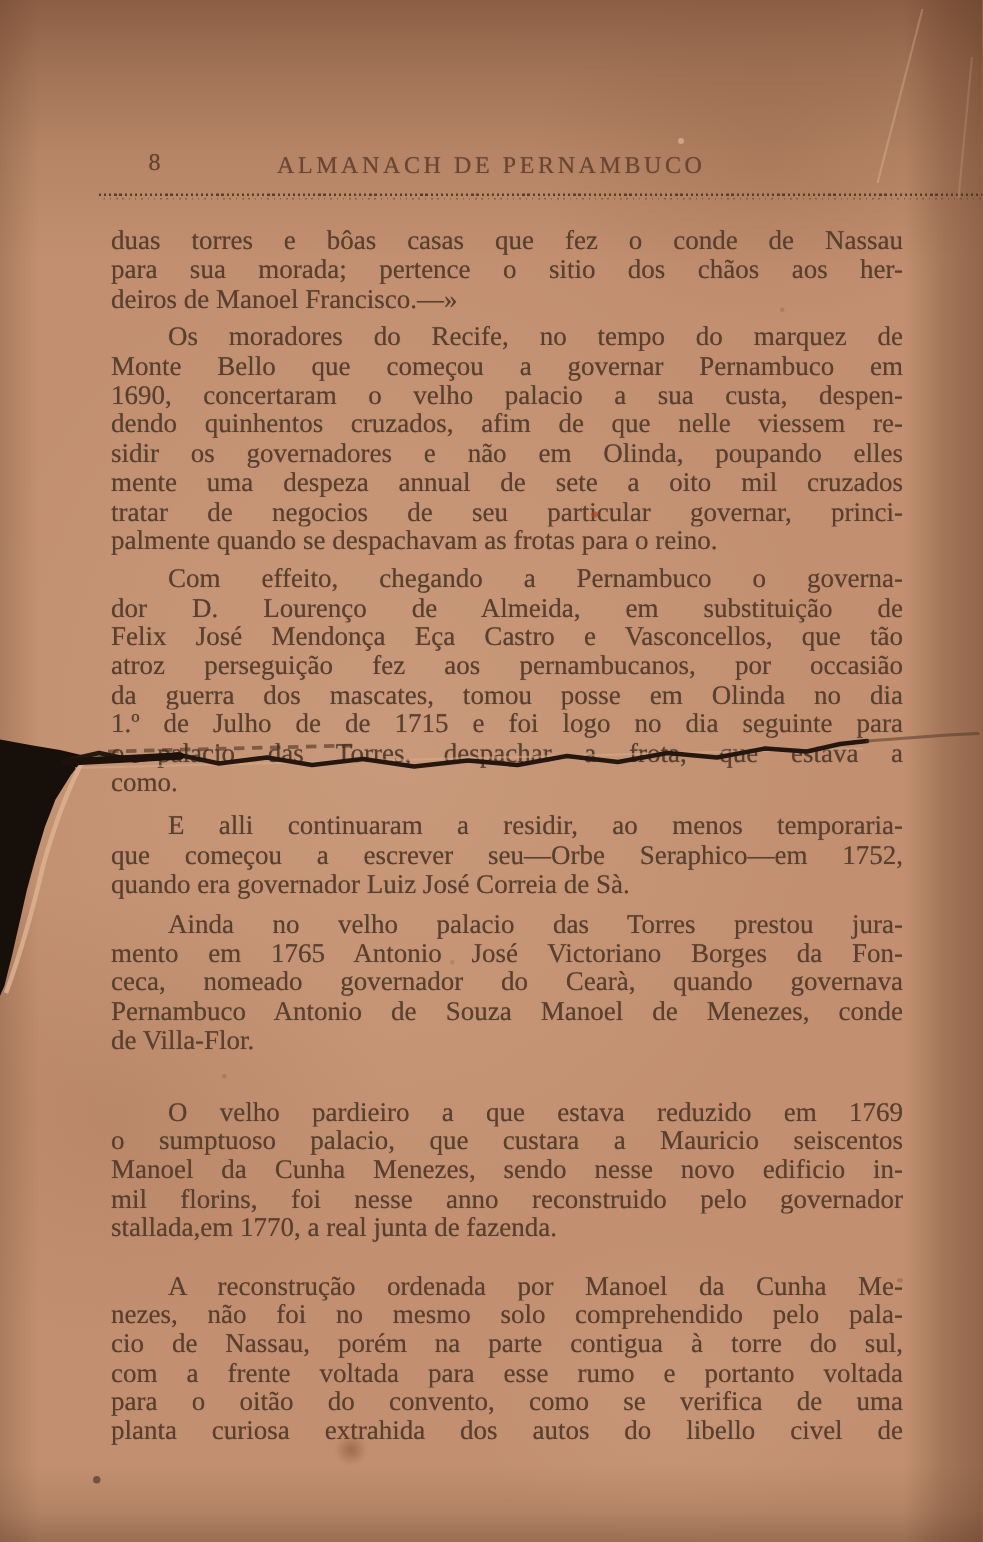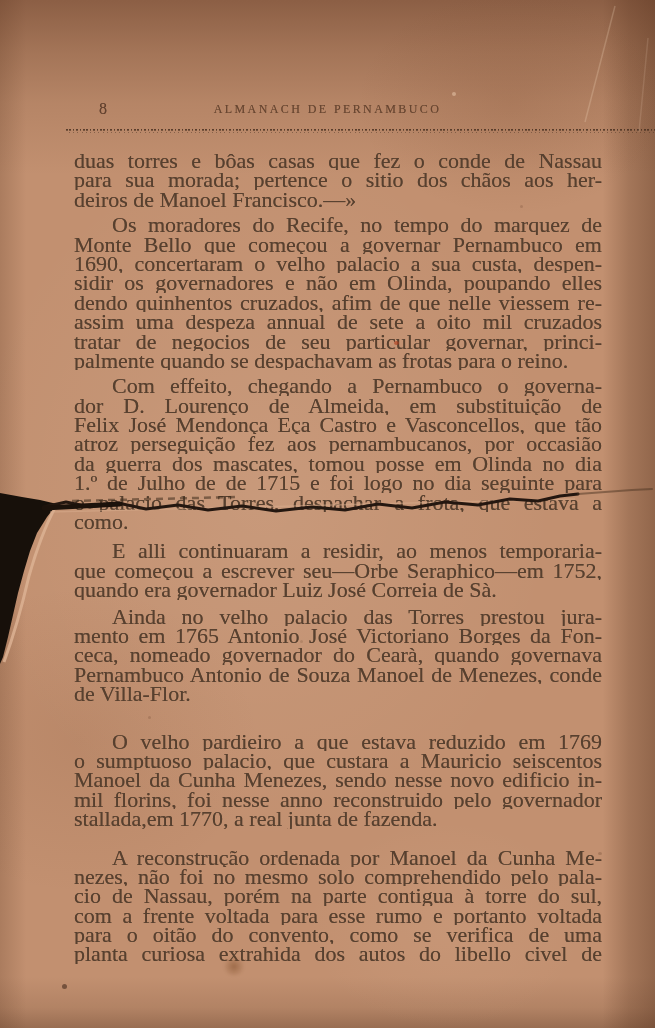--- a/index.html
+++ b/index.html
@@ -19,35 +19,35 @@
       linear-gradient(0deg, rgba(66,36,18,0.32) 0%, rgba(66,36,18,0.12) 2%, rgba(66,36,18,0) 5%),
       #c29070;
   }
   .pgnum{
     position:absolute;left:99px;top:100px;
     font-size:16px;color:#63422f;letter-spacing:1px;
     text-shadow:0 0 0.6px rgba(99,66,47,0.7);
   }
   .htitle{
     position:absolute;left:50%;top:102px;transform:translateX(-50%);
-    font-size:12px;letter-spacing:2.4px;white-space:nowrap;
+    font-size:16px;letter-spacing:2.4px;white-space:nowrap;
     color:#684631;text-shadow:0 0 0.6px rgba(104,70,49,0.6);
   }
   .hrule{
     position:absolute;left:66px;right:0;top:129px;height:5px;
     background-image:
       repeating-linear-gradient(90deg, rgba(74,49,33,0.85) 0 1.5px, rgba(74,49,33,0) 1.5px 3.4px),
       repeating-linear-gradient(90deg, rgba(74,49,33,0.45) 0 1px, rgba(74,49,33,0) 1px 4.2px);
     background-size:100% 1.7px,100% 1.2px;
     background-position:0 0,3px 3px;
     background-repeat:no-repeat,no-repeat;
   }
   .textblock{
     position:absolute;left:74px;top:151px;width:528px;
-    font-size:22px;line-height:19.4px;
+    font-size:18px;line-height:19.4px;
     color:#57402f;
     text-shadow:0 0 0.5px rgba(87,64,47,0.65);
   }
   .para{margin:0;}
   .para + .para{margin-top:6px;}
   .para:nth-child(4){margin-top:10px;}
   .para:nth-child(5){margin-top:7px;}
   .para:nth-child(6){margin-top:28px;}
   .para:nth-child(7){margin-top:19px;}
   .tline{
@@ -81,23 +81,23 @@
   <div class="textblock">
       <div class="para">
         <div class="tline">duas torres e bôas casas que fez o conde de Nassau</div>
         <div class="tline">para sua morada; pertence o sitio dos chãos aos her-</div>
         <div class="tline last">deiros de Manoel Francisco.—»</div>
       </div>
       <div class="para">
         <div class="tline ind">Os moradores do Recife, no tempo do marquez de</div>
         <div class="tline">Monte Bello que começou a governar Pernambuco em</div>
         <div class="tline">1690, concertaram o velho palacio a sua custa, despen-</div>
+        <div class="tline">dendo quinhentos cruzados, afim de que nelle viessem re-</div>
         <div class="tline">sidir os governadores e não em Olinda, poupando elles</div>
-        <div class="tline">dendo quinhentos cruzados, afim de que nelle viessem re-</div>
-        <div class="tline">assim uma despeza annual de sete a oito mil cruzados</div>
+        <div class="tline">mente uma despeza annual de sete a oito mil cruzados</div>
         <div class="tline">tratar de negocios de seu particular governar, princi-</div>
         <div class="tline last">palmente quando se despachavam as frotas para o reino.</div>
       </div>
       <div class="para">
         <div class="tline ind">Com effeito, chegando a Pernambuco o governa-</div>
         <div class="tline">dor D. Lourenço de Almeida, em substituição de</div>
         <div class="tline">Felix José Mendonça Eça Castro e Vasconcellos, que tão</div>
         <div class="tline">atroz perseguição fez aos pernambucanos, por occasião</div>
         <div class="tline">da guerra dos mascates, tomou posse em Olinda no dia</div>
         <div class="tline">1.º de Julho de de 1715 e foi logo no dia seguinte para</div>

